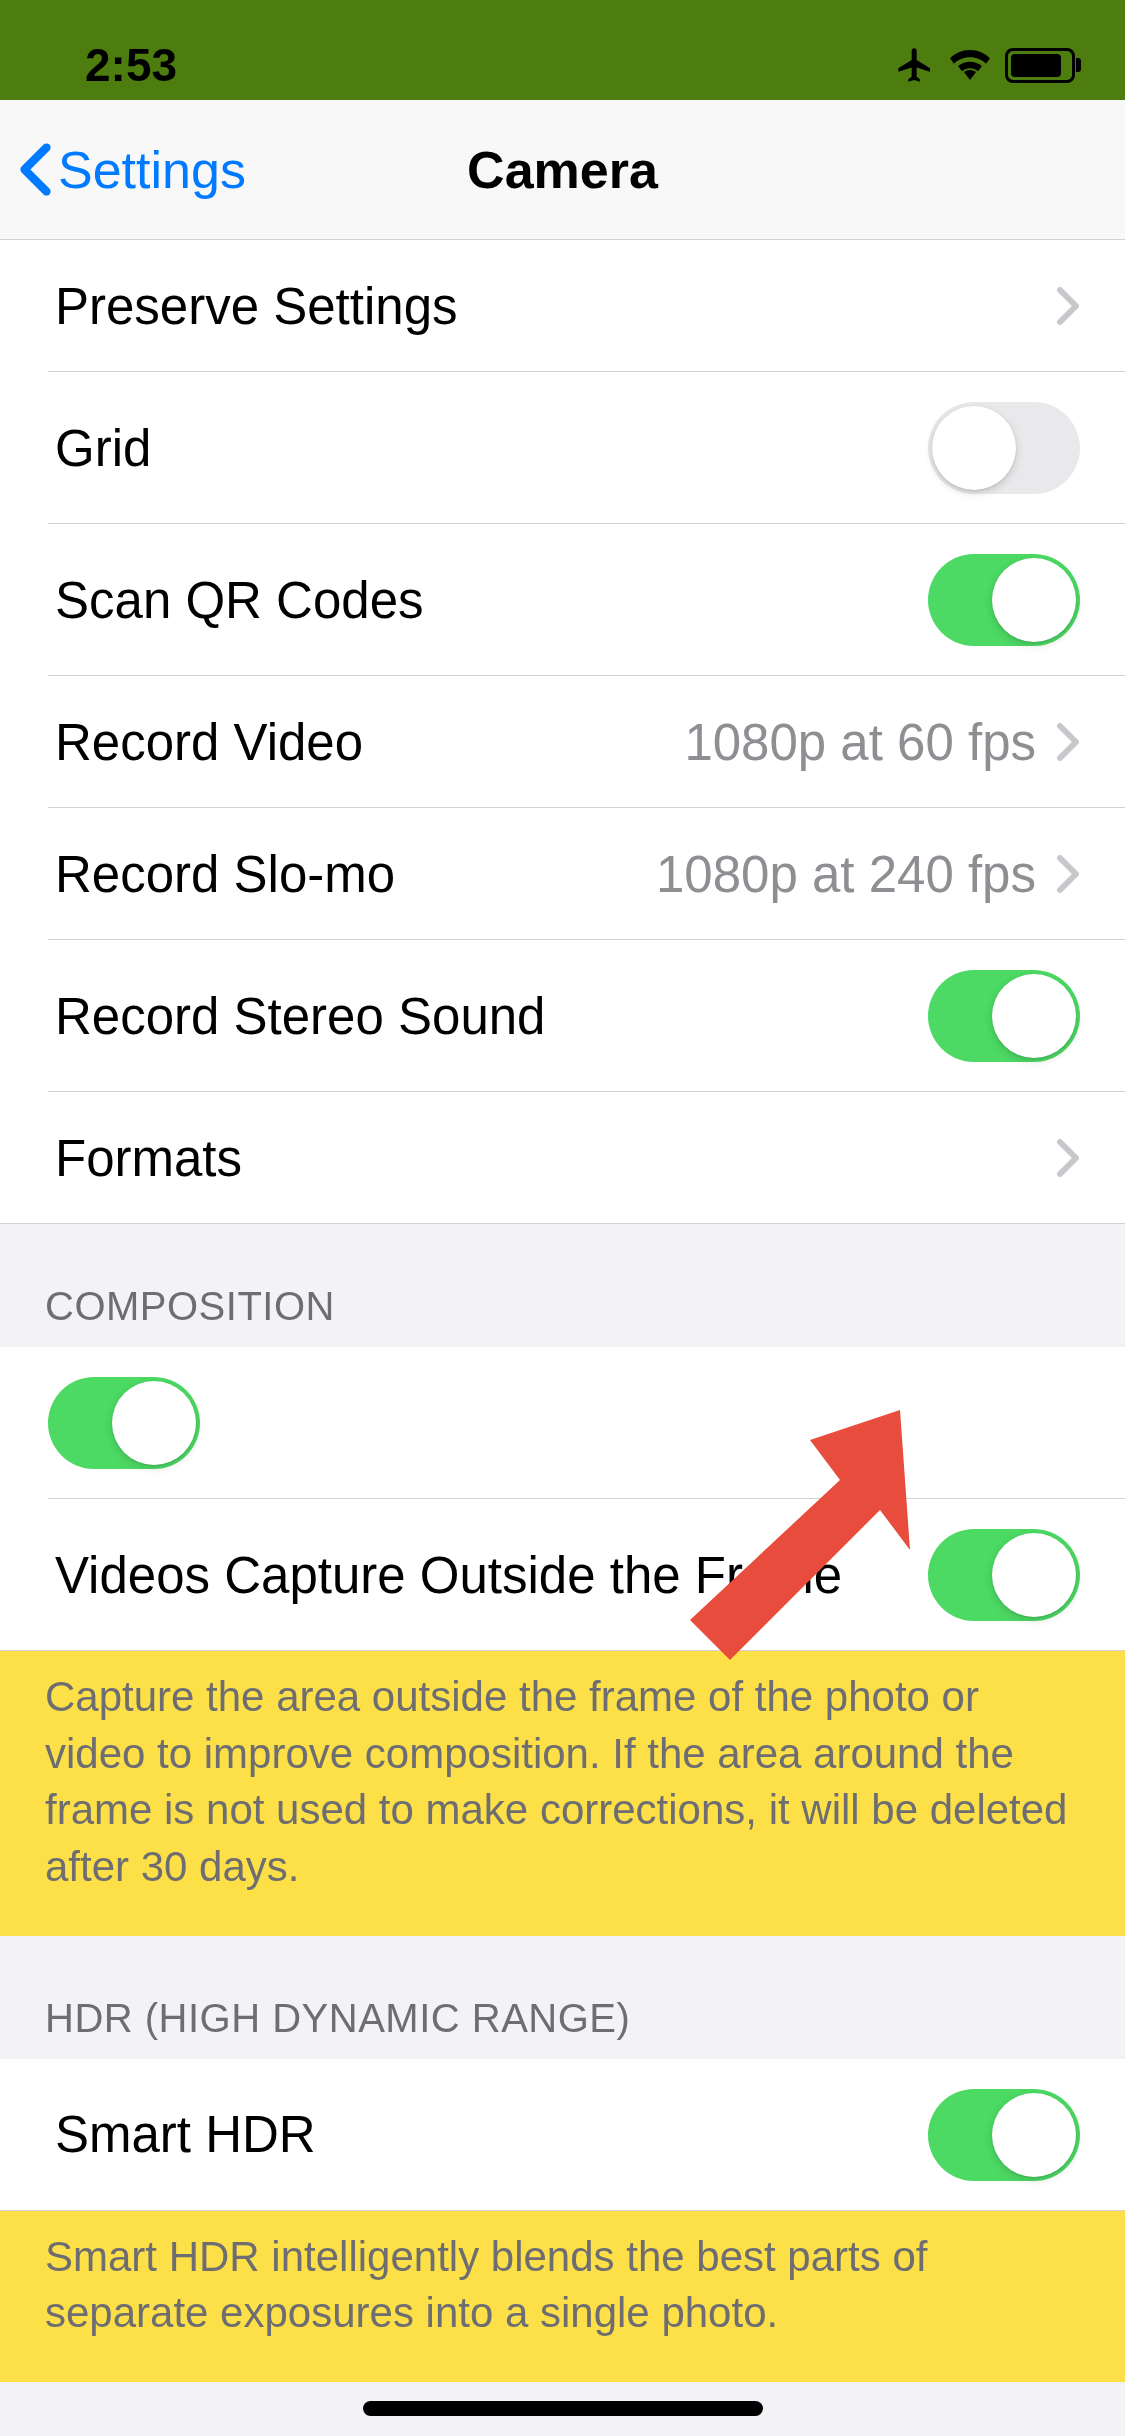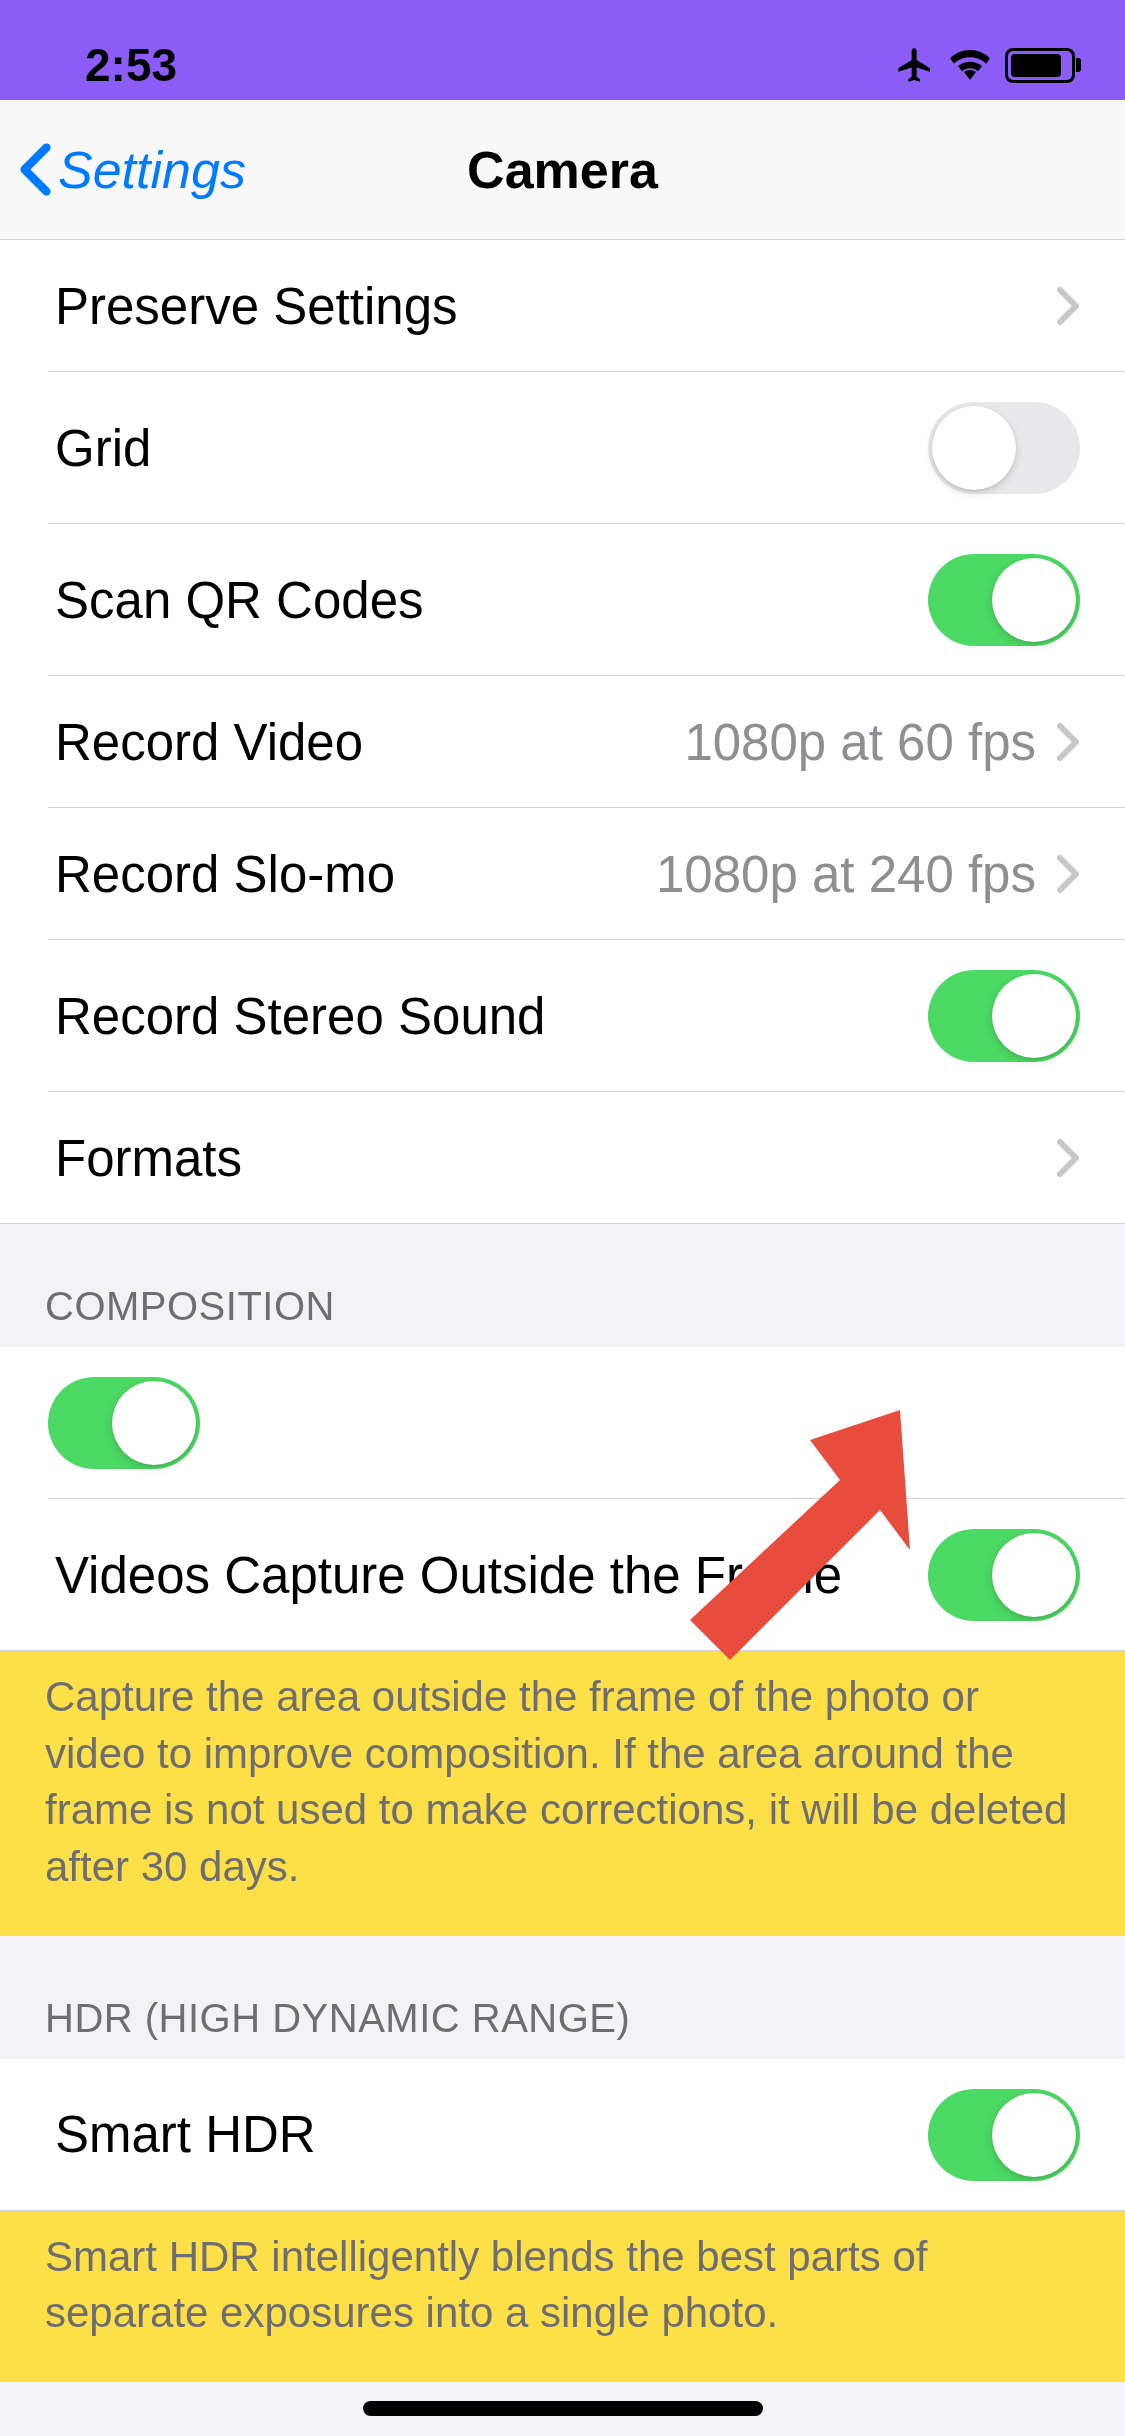--- a/index.html
+++ b/index.html
@@ -15,21 +15,21 @@
       background: #f2f2f7;
       position: relative;
       overflow: hidden;
     }
     .status-bar {
       height: 100px;
       display: flex;
       align-items: center;
       justify-content: space-between;
       padding: 30px 50px 0 50px;
-      background: #8b5cf6;
+      background: #4d7c0f;
     }
     .status-time {
       font-size: 46px;
       font-weight: 600;
       color: #000;
       padding-left: 35px;
     }
     .status-icons {
       display: flex;
       align-items: center;
@@ -77,21 +77,20 @@
       position: relative;
       background: #f8f8f8;
       border-bottom: 1px solid #d1d1d6;
     }
     .back-button {
       display: flex;
       align-items: center;
       position: absolute;
       left: 18px;
       gap: 5px;
-      font-style: italic;
     }
     .chevron-back {
       width: 35px;
       height: 55px;
     }
     .back-label {
       font-size: 52px;
       color: #007aff;
       font-weight: 400;
     }

